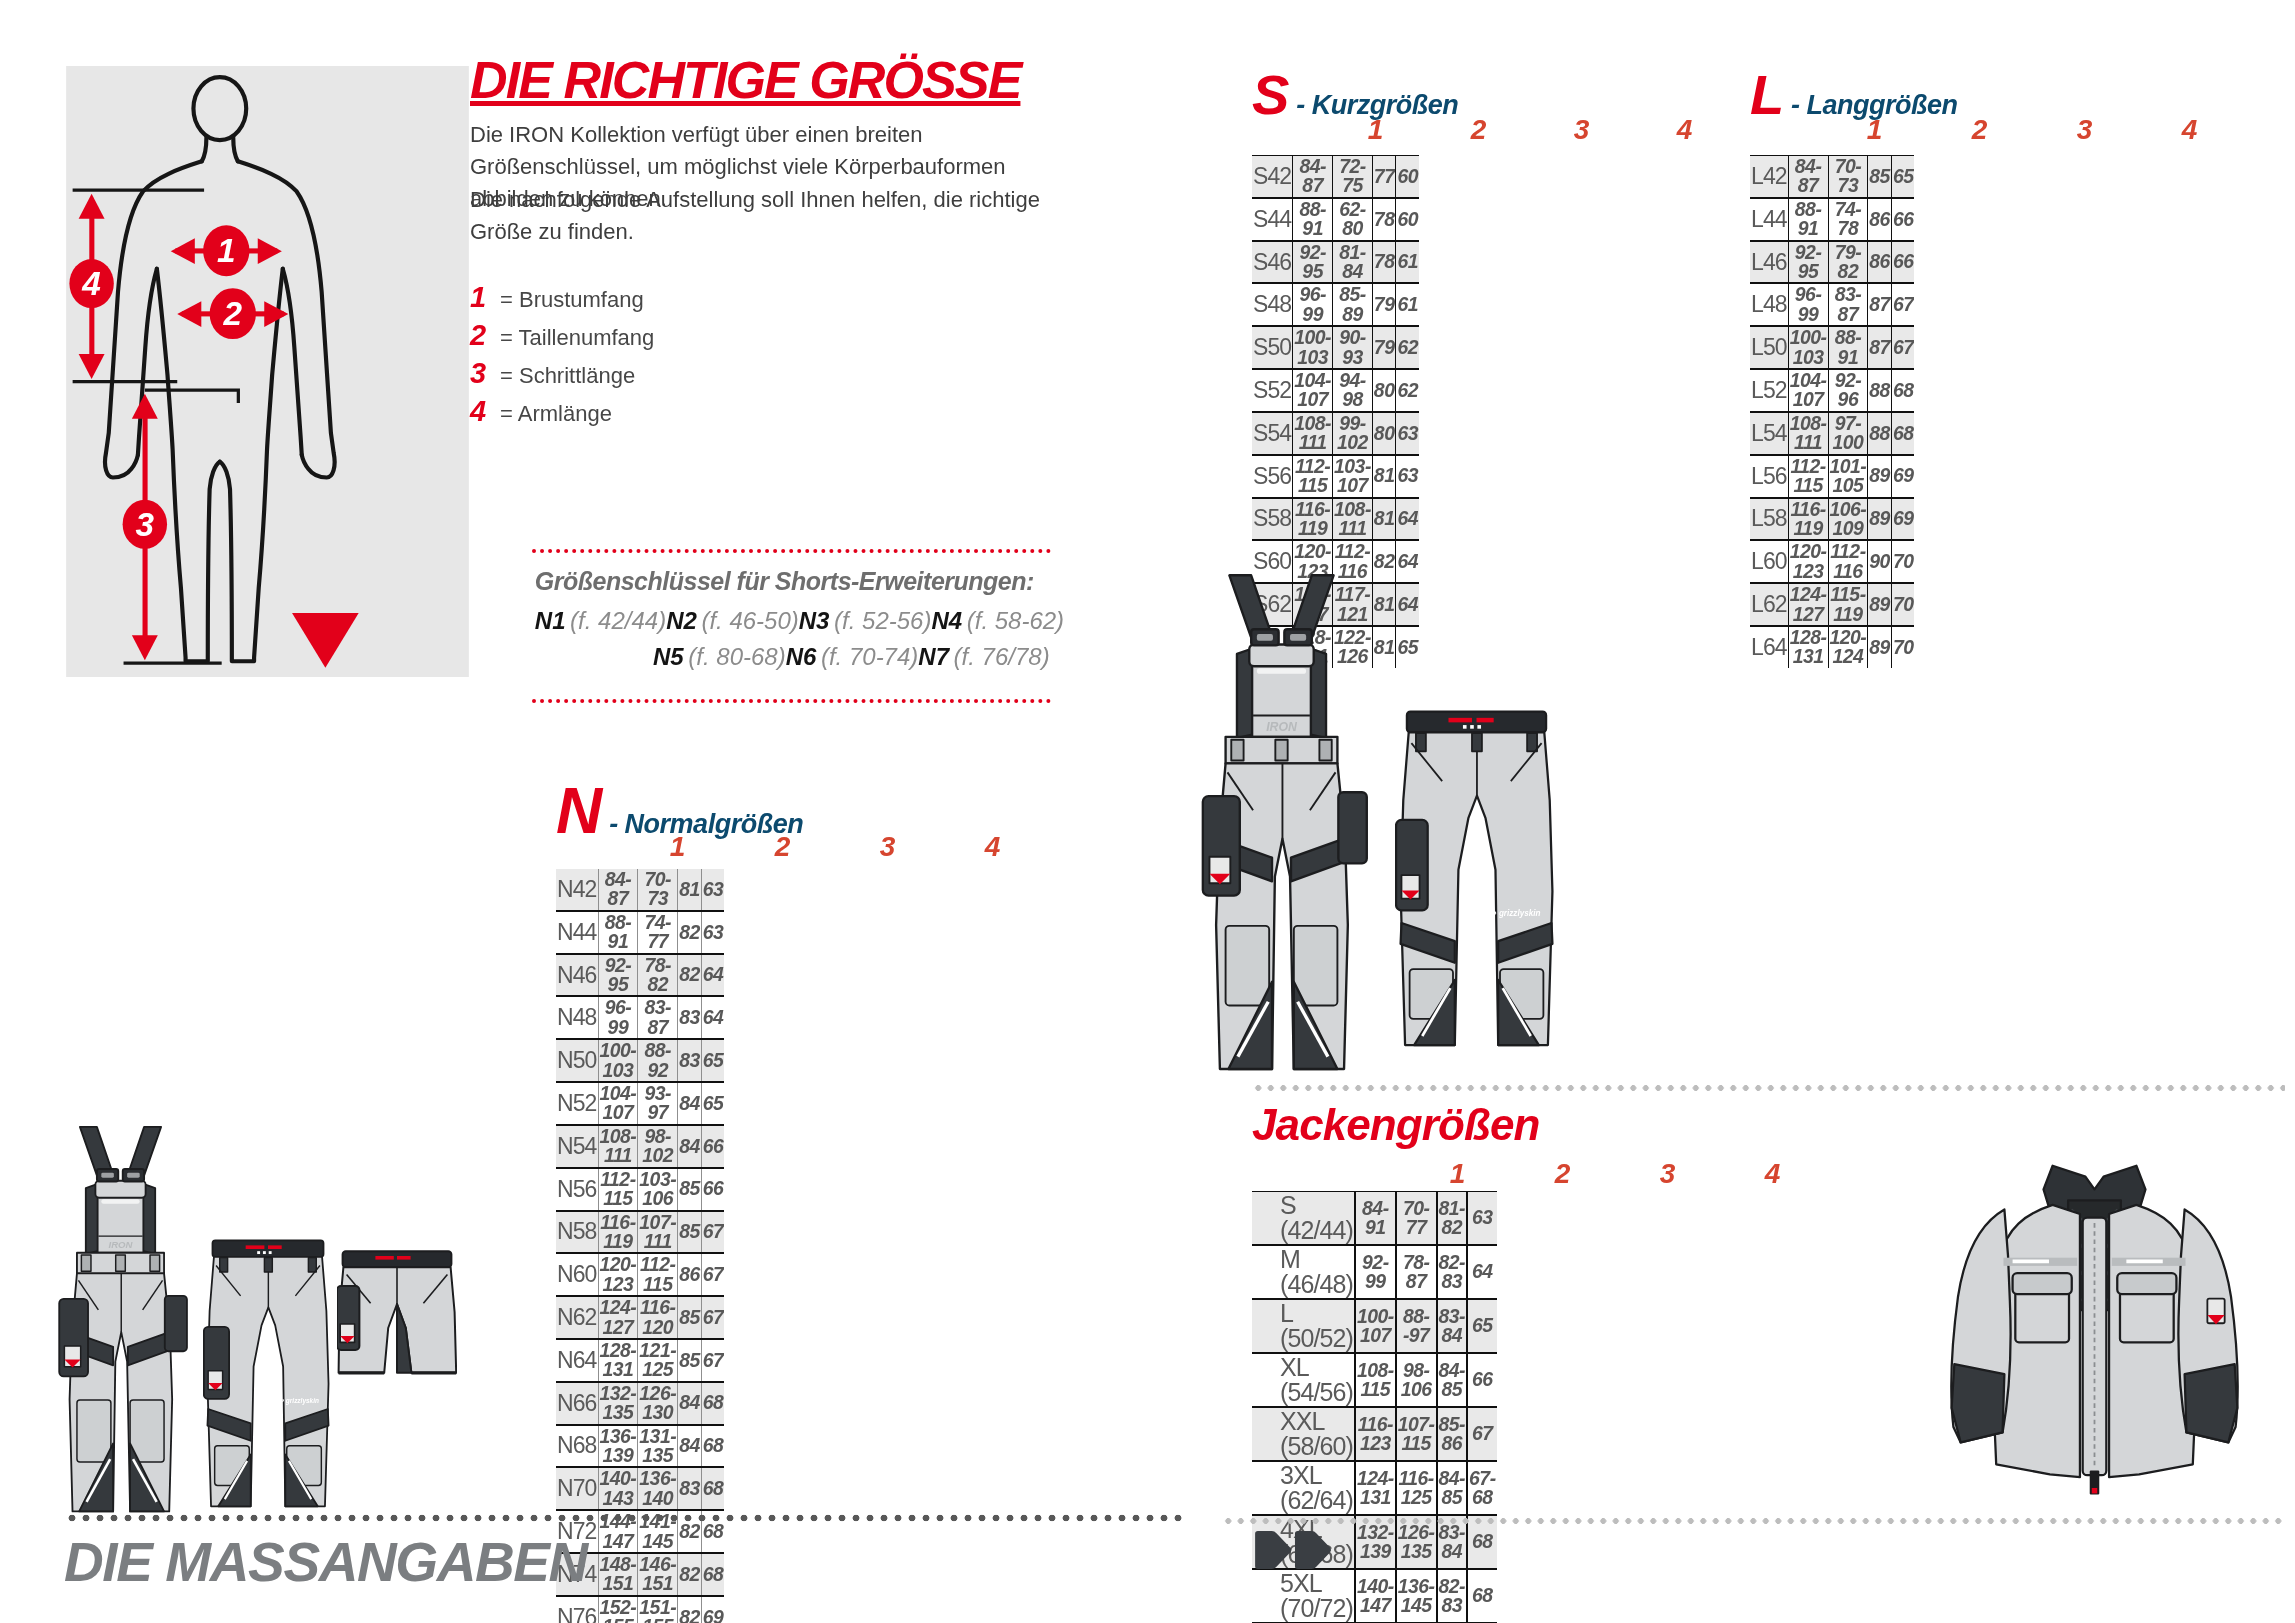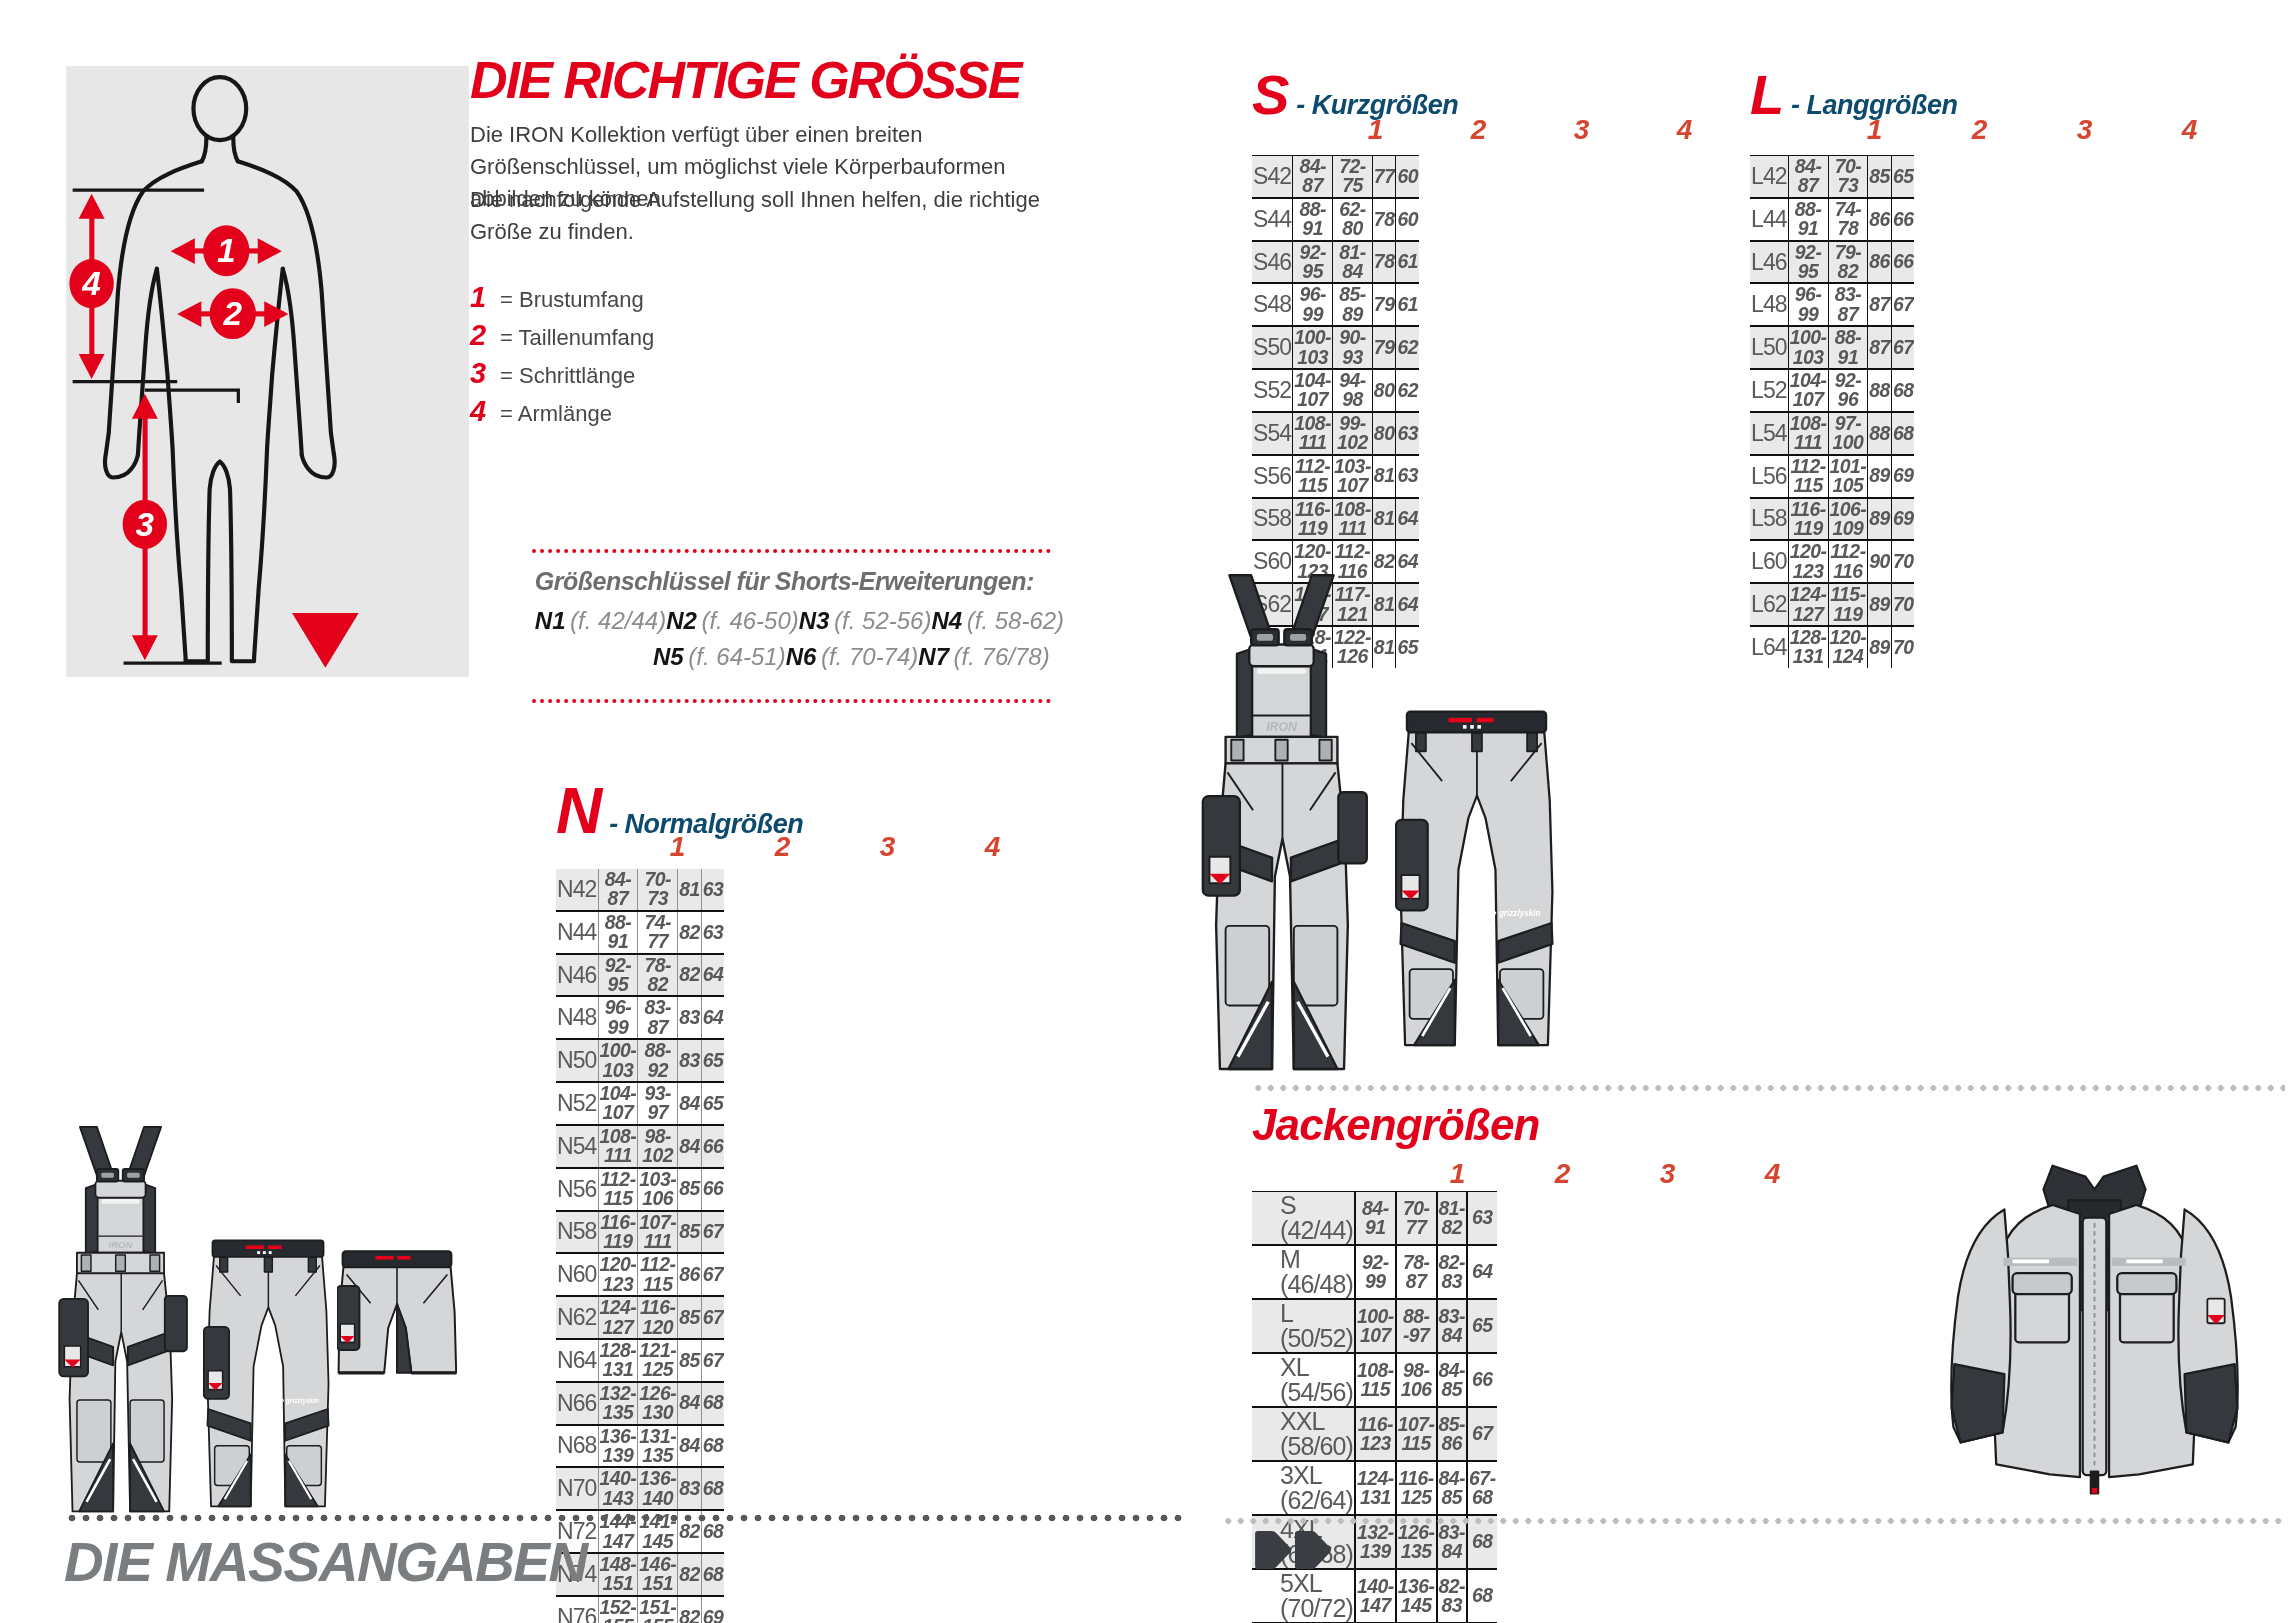--- a/index.html
+++ b/index.html
@@ -3,21 +3,21 @@
 <meta charset="utf-8">
 <style>
   html,body { margin:0; padding:0; background:#ffffff; }
   #page { position:relative; width:2295px; height:1623px; background:#ffffff; overflow:hidden;
           font-family:"Liberation Sans", sans-serif; }
 
   .abs { position:absolute; }
 
   
   #main-title { left:470px; top:52px; font:italic 800 52px/1.1 "Liberation Sans",sans-serif;
-                color:#e2001a; letter-spacing:-1.9px; white-space:nowrap; }
+                color:#e2001a; letter-spacing:-1.9px; white-space:nowrap;text-decoration:underline; }
   .intro { left:470px; width:615px; font:400 22px/1.45 "Liberation Sans",sans-serif; color:#3e3e3e; }
   #intro1 { top:119px; }
   #intro2 { top:184px; }
 
   #legend { left:470px; top:283px; }
   .legend-item { display:flex; align-items:baseline; height:38px; }
   .legend-num { font:italic 800 29px/1 "Liberation Sans",sans-serif; color:#e2001a; width:30px; }
   .legend-lab { font:400 22px/1 "Liberation Sans",sans-serif; color:#474747; }
 
   
@@ -167,21 +167,21 @@
 
   <div class="abs" id="shorts-note">
     <p class="nt">Größenschlüssel für Shorts-Erweiterungen:</p>
     <div class="note-line l1">
         <span class="note-entry"><b class="note-code">N1</b><span class="note-range">(f. 42/44)</span></span>
         <span class="note-entry"><b class="note-code">N2</b><span class="note-range">(f. 46-50)</span></span>
         <span class="note-entry"><b class="note-code">N3</b><span class="note-range">(f. 52-56)</span></span>
         <span class="note-entry"><b class="note-code">N4</b><span class="note-range">(f. 58-62)</span></span>
       </div>
     <div class="note-line l2">
-        <span class="note-entry"><b class="note-code">N5</b><span class="note-range">(f. 64-51)</span></span>
+        <span class="note-entry"><b class="note-code">N5</b><span class="note-range">(f. 80-68)</span></span>
         <span class="note-entry"><b class="note-code">N6</b><span class="note-range">(f. 70-74)</span></span>
         <span class="note-entry"><b class="note-code">N7</b><span class="note-range">(f. 76/78)</span></span>
       </div>
   </div>
 
   <section class="tbl tbl-normal">
     <div class="ttl">
         <span class="ttl-big">N</span>
         <span class="ttl-suf">- Normalgrößen</span>
       </div>

